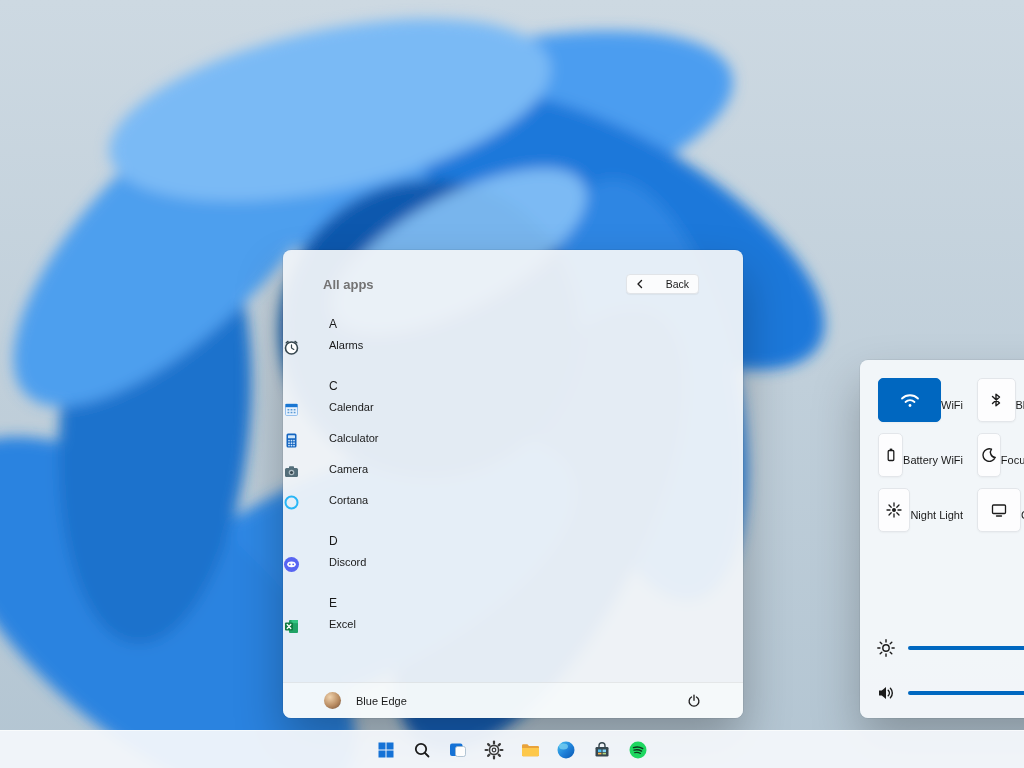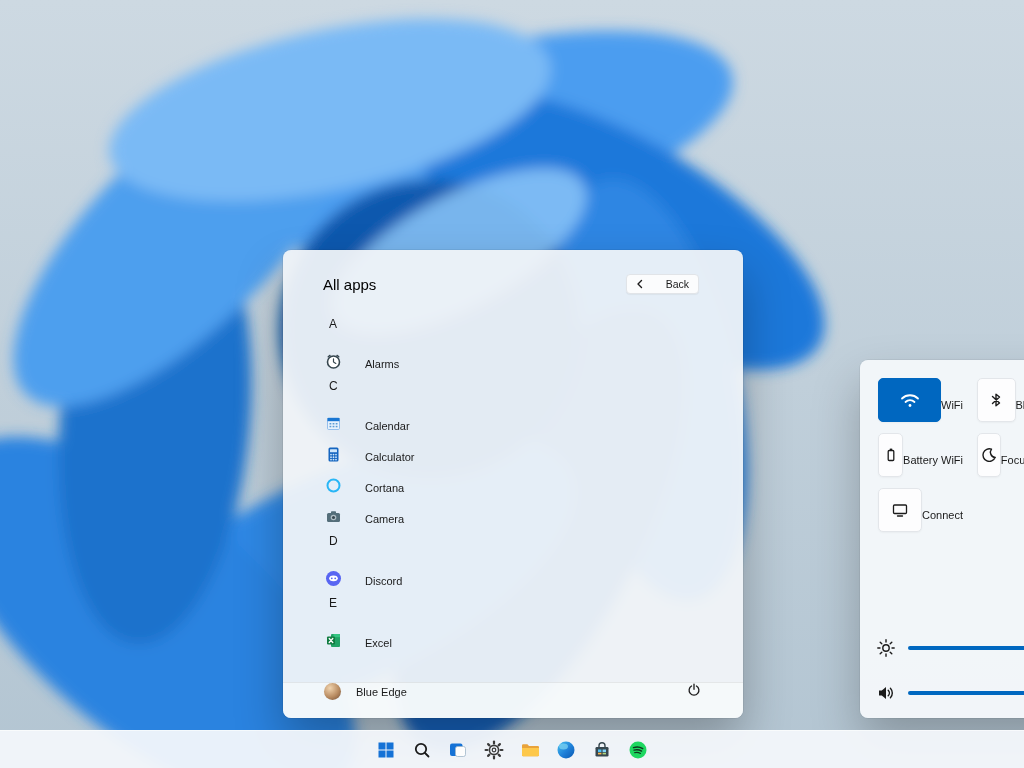--- a/index.html
+++ b/index.html
@@ -13,36 +13,36 @@
   .wallpaper { position:absolute; inset:0; }
 
   
   .start-menu {
     position:absolute; left:283px; top:250px; width:460px; height:468px;
     border-radius:8px; overflow:hidden;
     background:rgba(241,244,248,0.94);
     box-shadow:0 24px 48px rgba(0,0,0,0.28), 0 0 0 1px rgba(0,0,0,0.06);
   }
   .sm-header { display:flex; align-items:center; justify-content:space-between; padding:24px 44px 0 40px; }
-  .sm-title { font-size:15px; font-weight:normal; color:#000000; }
+  .sm-title { font-size:13px; font-weight:bold; color:#737373; }
   .back-btn {
     display:flex; align-items:center; gap:22px;
     background:#fbfcfd; border:1px solid #e1e4e8; border-radius:4px;
     padding:3px 9px; font-size:10.5px; color:#1a1a1a;
     box-shadow:0 1px 1px rgba(0,0,0,0.05); cursor:default;
     font-family:"Liberation Sans", sans-serif;
   }
   .sm-list { margin-top:14px; }
   .sm-letter { height:31px; display:flex; align-items:center; padding-left:46px; font-size:12px; color:#1a1a1a; }
-  .sm-app { height:31px; display:flex; align-items:flex-end; padding-left:42px; gap:23px; }
+  .sm-app { height:31px; display:flex; align-items:flex-start; gap:29px; }
   .sm-app .ic { width:17px; height:17px; display:flex; align-items:center; justify-content:center; flex:0 0 17px; }
   .sm-app-label { font-size:11px; color:#1a1a1a; }
   .sm-footer {
     position:absolute; left:0; right:0; bottom:0; height:36px;
-    display:flex; align-items:flex-start; padding:0 42px 0 41px;
+    display:flex; align-items:center; padding:0 42px 0 41px;
     border-top:1px solid rgba(0,0,0,0.07);
     background:rgba(252,253,254,0.55);
   }
   .user-chip { display:flex; align-items:center; gap:15px; background:none; border:none; cursor:default; }
   .avatar { width:17px; height:17px; border-radius:50%;
     background:radial-gradient(circle at 35% 30%, #f0d3ae, #b98c62 55%, #6e4a33); }
   .user-name { font-size:11px; color:#1a1a1a; font-family:"Liberation Sans", sans-serif; }
   .power-btn { margin-left:auto; background:none; border:none; display:flex; cursor:default; }
 
   
@@ -175,36 +175,36 @@
               <circle cx="11" cy="13.6" r="0.9"></circle>
             </g>
           </svg>
       </span>
       <span class="sm-app-label">Calculator</span>
     </div>
 
     <div class="sm-app">
       <span class="ic">
         <svg width="17" height="17" viewBox="0 0 17 17">
-            <circle cx="8.5" cy="8.5" r="6" fill="none" stroke="#29b6f6" stroke-width="2"></circle>
-          </svg>
-      </span>
-      <span class="sm-app-label">Cortana</span>
-    </div>
-
-    <div class="sm-app">
-      <span class="ic">
-        <svg width="17" height="17" viewBox="0 0 17 17">
             <rect x="2" y="5" width="13" height="9" rx="1.5" fill="#546e7a"></rect>
             <rect x="6" y="3.2" width="5" height="2.4" rx="0.8" fill="#546e7a"></rect>
             <circle cx="8.5" cy="9.5" r="2.8" fill="#b0bec5"></circle>
             <circle cx="8.5" cy="9.5" r="1.5" fill="#37474f"></circle>
           </svg>
       </span>
       <span class="sm-app-label">Camera</span>
+    </div>
+
+    <div class="sm-app">
+      <span class="ic">
+        <svg width="17" height="17" viewBox="0 0 17 17">
+            <circle cx="8.5" cy="8.5" r="6" fill="none" stroke="#29b6f6" stroke-width="2"></circle>
+          </svg>
+      </span>
+      <span class="sm-app-label">Cortana</span>
     </div>
 
     <div class="sm-letter">D</div>
 
     <div class="sm-app">
       <span class="ic">
         <svg width="17" height="17" viewBox="0 0 17 17">
             <circle cx="8.5" cy="8.5" r="7.5" fill="#5865f2"></circle>
             <ellipse cx="8.5" cy="8.3" rx="4.3" ry="2.9" fill="#fff"></ellipse>
             <circle cx="6.8" cy="8.3" r="0.9" fill="#5865f2"></circle>
@@ -289,20 +289,38 @@
       <button class="qs-btn">
         <span style="display:flex;">
           <svg width="18" height="18" viewBox="0 0 18 18" fill="none" stroke="#1b1b1b" stroke-width="1.4" stroke-linecap="round">
               <path d="M11.5 3.2 a6.3 6.3 0 1 0 3.6 8.3 a5.2 5.2 0 0 1 -3.6 -8.3"></path>
             </svg>
         </span>
       </button>
       <div class="qs-label">Focus assist</div>
     </div>
 
+    <div class="qs-cell">
+      <button class="qs-btn">
+        <span style="display:flex;">
+          <svg width="18" height="18" viewBox="0 0 18 18" stroke="#1b1b1b" stroke-width="1.3" stroke-linecap="round">
+              <line x1="9" y1="2" x2="9" y2="5"></line>
+              <line x1="9" y1="13" x2="9" y2="16"></line>
+              <line x1="2" y1="9" x2="5" y2="9"></line>
+              <line x1="13" y1="9" x2="16" y2="9"></line>
+              <line x1="4" y1="4" x2="6.2" y2="6.2"></line>
+              <line x1="11.8" y1="11.8" x2="14" y2="14"></line>
+              <line x1="14" y1="4" x2="11.8" y2="6.2"></line>
+              <line x1="4" y1="14" x2="6.2" y2="11.8"></line>
+              <circle cx="9" cy="9" r="2" fill="#1b1b1b" stroke="none"></circle>
+            </svg>
+        </span>
+      </button>
+      <div class="qs-label">Night Light</div>
+    </div>
 
     <div class="qs-cell">
       <button class="qs-btn">
         <span style="display:flex;">
           <svg width="18" height="18" viewBox="0 0 18 18" fill="none" stroke="#1b1b1b" stroke-width="1.3">
               <rect x="2.5" y="4" width="13" height="8.5" rx="1"></rect>
               <line x1="6.5" y1="15" x2="11.5" y2="15" stroke-linecap="round"></line>
             </svg>
         </span>
       </button>

